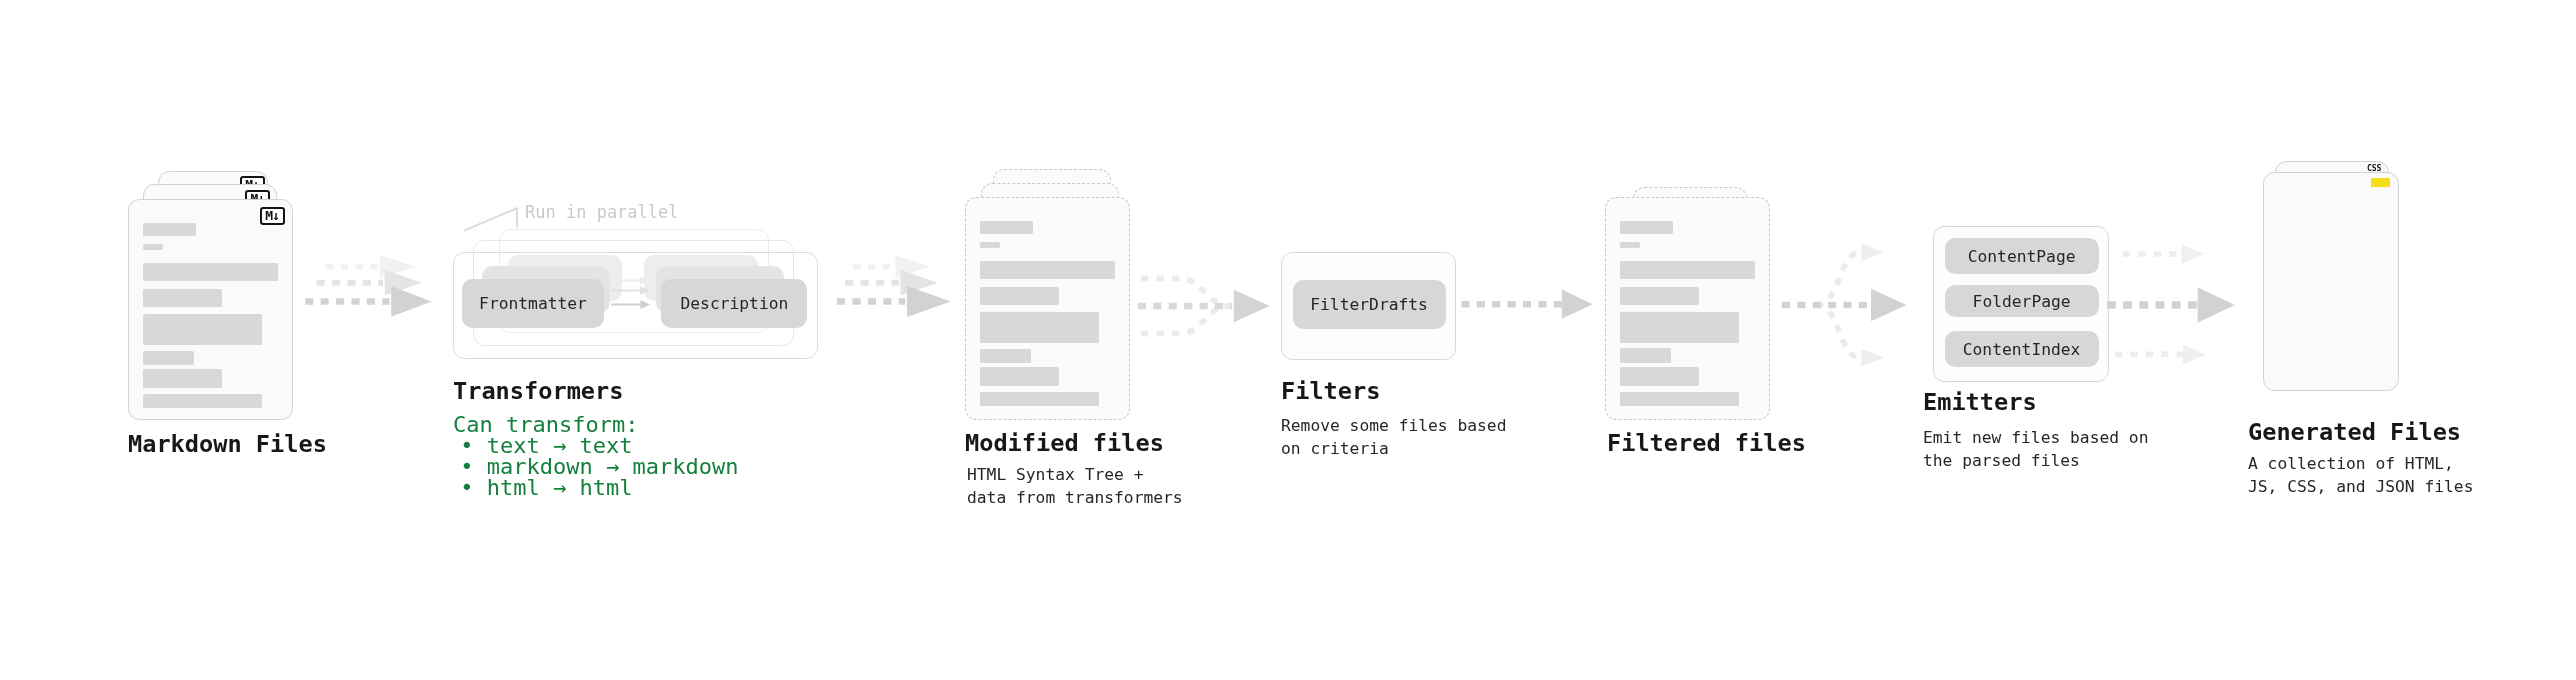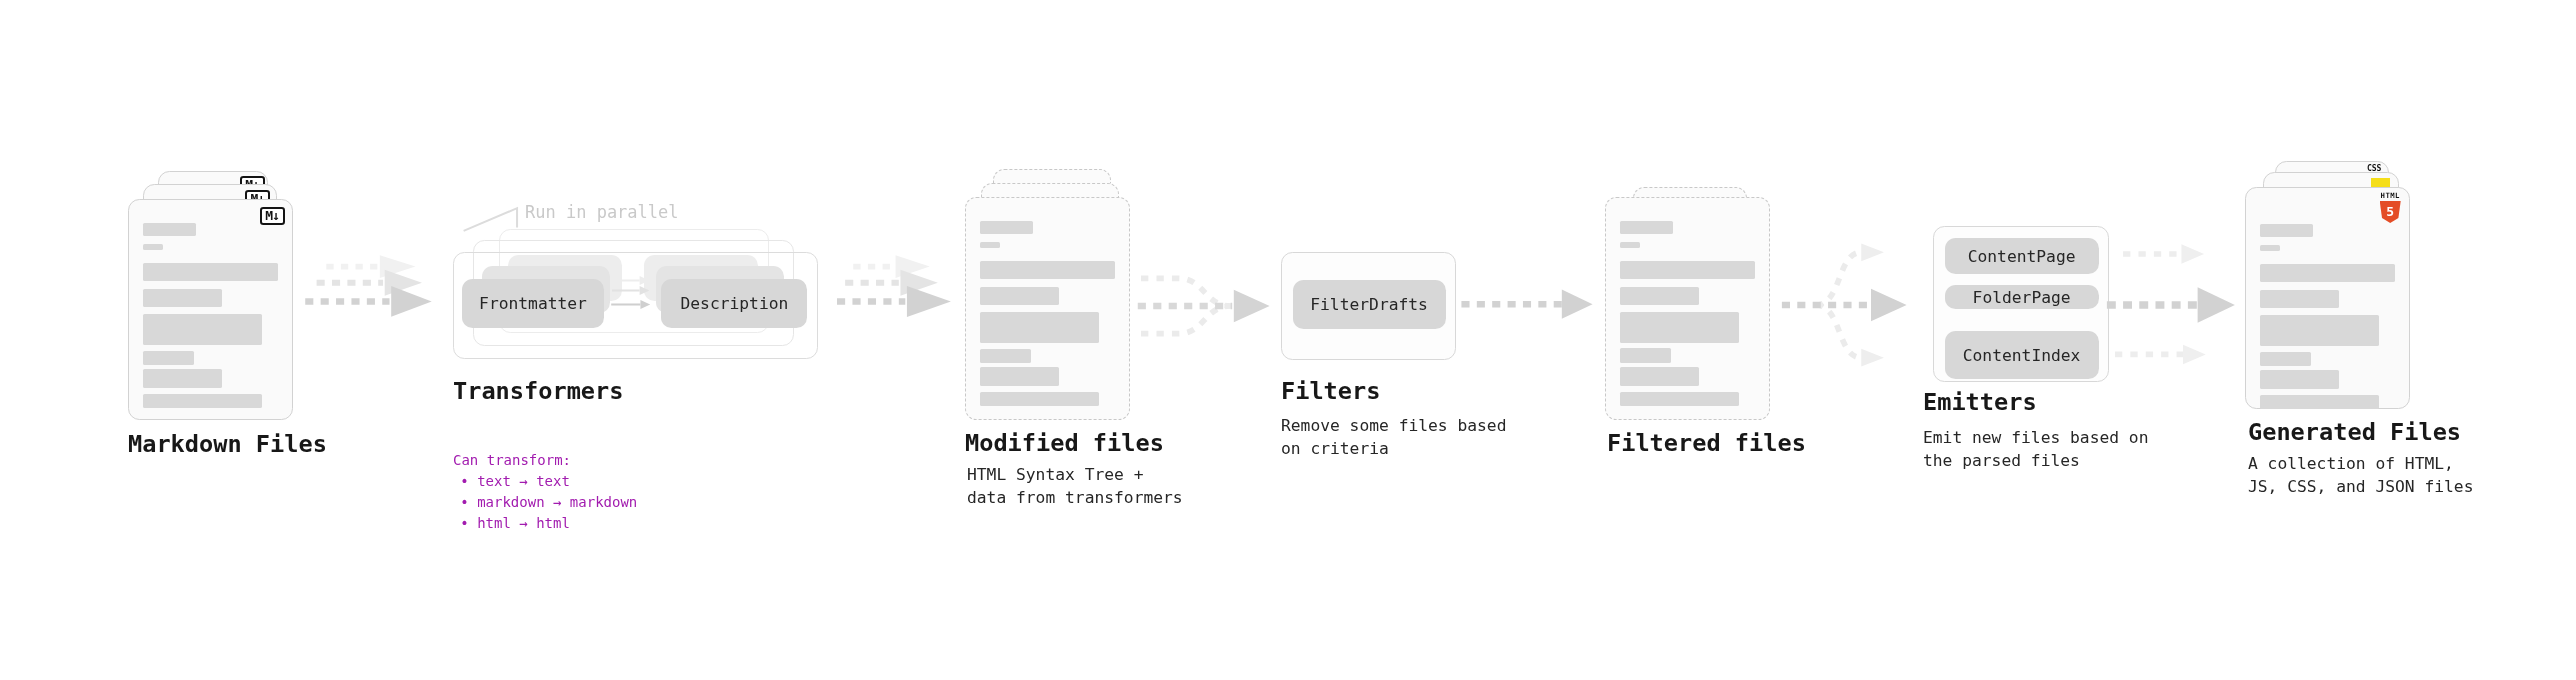--- a/index.html
+++ b/index.html
@@ -62,21 +62,21 @@
     position:absolute; background:#d7d7d7; border-radius:10.6px;
     display:flex; align-items:center; justify-content:center;
     font-size:16.3px; color:#262626; white-space:nowrap;
   }
   .pill.ghost1 { background:#e4e4e4; }
   .pill.ghost2 { background:#ededed; }
 
   
   .node-title { position:absolute; font-size:23.6px; font-weight:bold; color:#181818; white-space:nowrap; }
   .node-desc  { position:absolute; font-size:16.3px; color:#262626; line-height:23px; white-space:pre-line; }
-  .bullet-list{ position:absolute; font-size:14px; color:#a21caf;margin-top:36px; }
+  .bullet-list{ position:absolute; font-size:22px; color:#15803d; }
   .bullet-list div { line-height:21px; white-space:nowrap; }
   .bullet-list .indent { padding-left:7.3px; }
   .parallel-note { position:absolute; font-size:17px; color:#c9c9c9; white-space:nowrap; }
 
   svg { position:absolute; overflow:visible; }
 </style>
 </head>
 <body>
 
 <div class="canvas">
@@ -236,22 +236,22 @@
     <path d="M44,79 C76,79 70,14 100,14" stroke="#ebebeb" stroke-width="7" stroke-dasharray="9 10" fill="none"></path>
     <polygon points="100,3 128,14 100,25" fill="#eeeeee"></polygon>
     <path d="M44,79 C76,79 70,144 100,144" stroke="#ebebeb" stroke-width="7" stroke-dasharray="9 10" fill="none"></path>
     <polygon points="100,133 128,144 100,155" fill="#eeeeee"></polygon>
     <path d="M2,79 H110" stroke="#d2d2d2" stroke-width="8" stroke-dasharray="10 9" fill="none"></path>
     <polygon points="112,59 156,79 112,99" fill="#d2d2d2"></polygon>
   </svg>
 
   <div class="card" style="left:1923px; top:226px; width:176px; height:156px;margin-left:10px;">
     <div class="pill" style="left:10.6px; top:11.4px; width:154px; height:36px;">ContentPage</div>
-    <div class="pill" style="left:10.6px; top:58px; width:154px; height:24px;">FolderPage</div>
-    <div class="pill" style="left:10.6px; top:104px; width:154px; height:48px;">ContentIndex</div>
+    <div class="pill" style="left:10.6px; top:58px; width:154px; height:32px;">FolderPage</div>
+    <div class="pill" style="left:10.6px; top:104px; width:154px; height:36px;">ContentIndex</div>
   </div>
   <div class="node-title" style="left:1923px; top:388px;">Emitters</div>
   <div class="node-desc" style="left:1923px; top:426px;">Emit new files based on
 the parsed files</div>
 
   <svg style="left:2105px; top:241px;" width="135" height="128" viewBox="0 0 166 158">
     <path d="M22,16 H94" stroke="#ededed" stroke-width="7" stroke-dasharray="9 10" fill="none"></path>
     <polygon points="94,4 122,16 94,28" fill="#efefef"></polygon>
     <path d="M2,79 H114" stroke="#d2d2d2" stroke-width="9" stroke-dasharray="11 9" fill="none"></path>
     <polygon points="114,57 160,79 114,101" fill="#d2d2d2"></polygon>
@@ -259,37 +259,19 @@
     <polygon points="96,128 124,140 96,152" fill="#efefef"></polygon>
   </svg>
 
   <div class="abs" style="left:2245px; top:161px; width:167px; height:249px;">
     <div class="doc doc-back2" style="left:30px; top:0; width:114px;">
       <span class="css-badge" style="right:6.5px; top:2.4px;">CSS</span>
     </div>
     <div class="doc doc-back" style="left:18px; top:11.4px; width:136px;">
       <span class="js-badge" style="right:8.1px; top:4.9px;"></span>
     </div>
-    <div class="doc doc-front" style="left:0; top:26px; height:222px;">
-      <div class="html5-logo" style="right:7.3px; top:4.1px;">
-        <div class="html5-word">HTML</div>
-        <div class="html5-shield">
-          <span class="html5-five">5</span>
-        </div>
-      </div>
-      <div class="doc-body" style="padding-top:36px;">
-        <div class="sk sk1"></div>
-        <div class="sk sk2"></div>
-        <div class="sk sk3"></div>
-        <div class="sk sk4"></div>
-        <div class="sk sk5"></div>
-        <div class="sk sk6"></div>
-        <div class="sk sk7"></div>
-        <div class="sk sk8"></div>
-      </div>
-    </div>
   </div>
   <div class="node-title" style="left:2248px; top:418px;">Generated Files</div>
   <div class="node-desc" style="left:2248px; top:452px;">A collection of HTML,
 JS, CSS, and JSON files</div>
 
 </div>
 
 
 </body></html>

